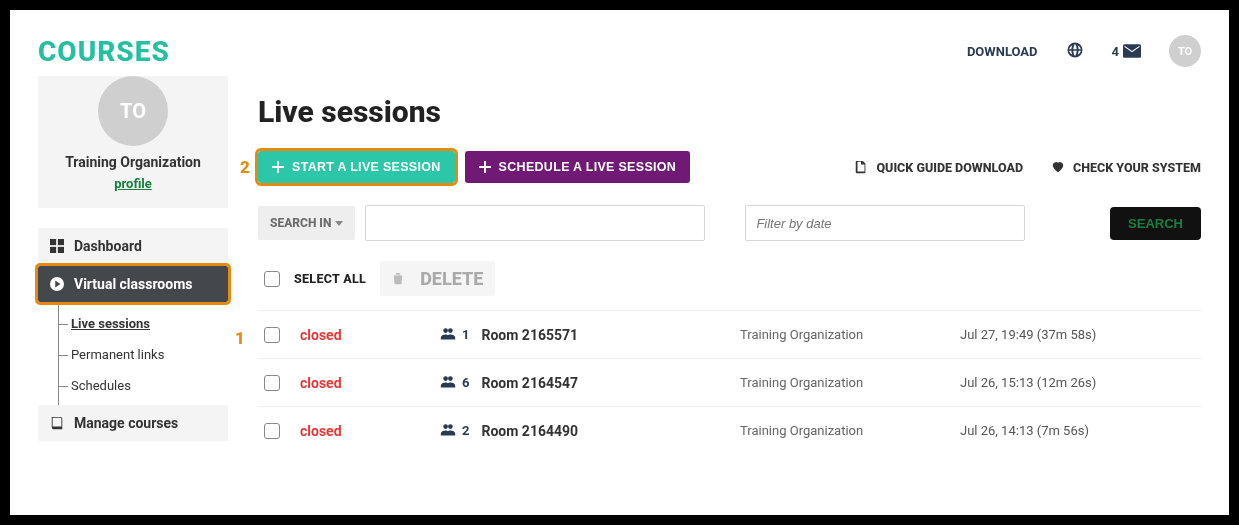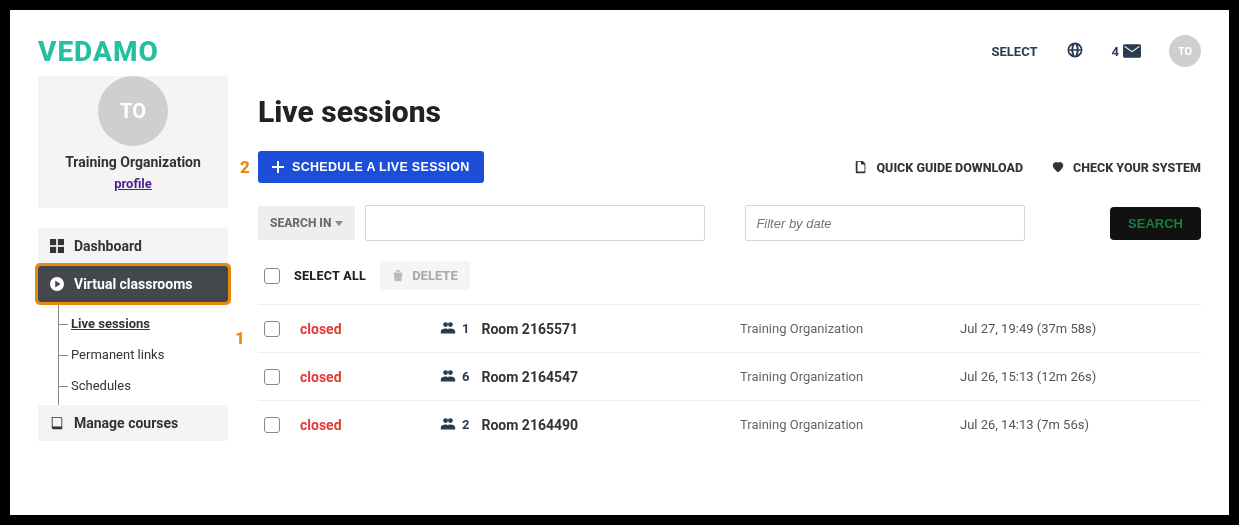--- a/index.html
+++ b/index.html
@@ -18,42 +18,42 @@
 
   
   .cols { display:flex; gap:30px; margin-top:12px; }
   .side { width: 190px; flex:0 0 190px; }
   .main { flex:1; position:relative; }
 
   
   .profile-card { background:#f4f4f4; text-align:center; padding: 0 10px 16px; position:relative; }
   .avatar-lg { width:70px; height:70px; border-radius:50%; background:#cfcfcf; color:#fff; display:flex; align-items:center; justify-content:center; font-size:20px; font-weight:700; margin: -10px auto 8px; position:relative; top:0; }
   .profile-card .org { font-weight:700; font-size:14px; margin-top:4px; }
-  .profile-card .plink { font-weight:700; font-size:13px; text-decoration:underline; color:#4c1d95; display:inline-block; margin-top:6px; }
+  .profile-card .plink { font-weight:700; font-size:13px; text-decoration:underline; color:#15803d; display:inline-block; margin-top:6px; }
 
   
   .nav { margin-top:20px; }
   .nav-item { display:flex; align-items:center; gap:10px; padding:10px 12px; font-size:14px; font-weight:700; color:#333; background:#f4f4f4; margin-bottom:2px; border-radius:2px; cursor:pointer; }
   .nav-item svg { width:14px; height:14px; fill:#333; }
   .nav-item.active { background:#44474b; color:#fff; }
   .nav-item.active svg { fill:#fff; }
   .nav-sub { margin-left:20px; border-left:1px solid #888; padding:4px 0 4px 0; }
   .nav-sub .sub { display:flex; align-items:center; font-size:13px; color:#333; padding:8px 0 8px 12px; cursor:pointer; position:relative; }
   .nav-sub .sub::before { content:""; position:absolute; left:-1px; top:50%; width:10px; height:1px; background:#888; }
   .nav-sub .sub.active { font-weight:700; text-decoration:underline; }
 
   
   h1.page-title { font-size:30px; font-weight:800; margin: 8px 0 22px 0; color:#222; }
 
   
   .actions { display:flex; align-items:center; gap:10px; margin-bottom:22px; position:relative; }
   .btn { display:inline-flex; align-items:center; gap:8px; padding:9px 14px; border-radius:3px; font-size:12.5px; font-weight:800; letter-spacing:.3px; cursor:pointer; border:none; }
   .btn svg { width:12px; height:12px; fill:#fff; }
   .btn-teal { background:#2cc6a9; color:#fff; }
-  .btn-dark { background:#1d4ed8; color:#fff; }
+  .btn-dark { background:#701a75; color:#fff; }
   .highlight { outline:3px solid #e58a0f; outline-offset:0; }
   .annot { position:absolute; color:#e58a0f; font-weight:800; font-size:17px; }
   .actions .annot-2 { left:-18px; top:6px; }
 
   .action-right { margin-left:auto; display:flex; gap:28px; align-items:center; }
   .linkish { display:inline-flex; align-items:center; gap:8px; font-size:12.5px; font-weight:800; color:#333; cursor:pointer; }
   .linkish svg { width:14px; height:14px; fill:#333; }
 
   
   .toolbar { display:flex; align-items:center; gap:10px; margin-bottom:12px;justify-content:center; }
@@ -61,21 +61,21 @@
   .searchin svg{ width:8px; height:8px; fill:#888;}
   .txt { border:1px solid #d6d6d6; height:36px; border-radius:2px; padding:0 10px; font-size:13px;font-style:italic; }
   .txt.search { width:340px; }
   .txt.date { width:280px; margin-left:30px; color:#888; }
   .btn-search { margin-left:auto; background:#111; color:#15803d; padding:9px 18px; border-radius:4px; font-weight:800; font-size:13px; border:none; cursor:pointer; }
 
   
   .selrow { display:flex; align-items:center; gap:14px; padding:8px 6px 14px; }
   .cb { width:16px; height:16px; border:1.5px solid #888; border-radius:3px; background:#fff; cursor:pointer; display:inline-block; }
   .sel-label { font-weight:800; font-size:12.5px; letter-spacing:.3px; color:#222; }
-  .del { display:inline-flex; align-items:center; gap:8px; color:#aaa; font-weight:800; font-size:13px; padding:7px 12px; background:#f5f5f5; border-radius:3px; cursor:pointer; }
+  .del { display:inline-flex; align-items:center; gap:16px; color:#aaa; font-weight:800; font-size:18px; padding:7px 12px; background:#f5f5f5; border-radius:3px; cursor:pointer; }
   .del svg { width:12px; height:12px; fill:#bbb; }
 
   
   .row { display:flex; align-items:center; padding:15px 6px; border-top:1px solid #eee; font-size:14px; }
   .row .cb { margin-right:20px; }
   .status { color:#e53935; font-weight:700; width:140px; }
   .rm { display:flex; align-items:center; gap:6px; width:300px; }
   .rm svg { width:16px; height:14px; fill:#2a3a52; }
   .rm .cnt { color:#2a3a52; font-weight:700; margin-right:6px; font-size:13px; }
   .rm .name { font-weight:700; color:#333; }
@@ -84,23 +84,23 @@
 
   .annot-1 { left:225px; top:318px; }
 </style>
 </head>
 <body>
 
 <div class="frame">
   <div class="inner">
 
     <div class="topbar">
-      <div class="logo">VEDAMO</div>
+      <div class="logo">COURSES</div>
       <div class="topright">
-        <span>SELECT</span>
+        <span>DOWNLOAD</span>
         <span class="globe">
           <svg viewBox="0 0 24 24">
               <path d="M12 2a10 10 0 100 20 10 10 0 000-20zm7.9 9h-3a16 16 0 00-1.3-5.4A8 8 0 0119.9 11zM12 4c.9 1.2 2 3.5 2.3 7H9.7C10 7.5 11.1 5.2 12 4zM8.4 5.6A16 16 0 007.1 11h-3a8 8 0 014.3-5.4zM4.1 13h3a16 16 0 001.3 5.4A8 8 0 014.1 13zM12 20c-.9-1.2-2-3.5-2.3-7h4.6c-.3 3.5-1.4 5.8-2.3 7zm3.6-1.6A16 16 0 0016.9 13h3a8 8 0 01-4.3 5.4z"></path>
             </svg>
         </span>
         <span class="mail">
           <span>4</span>
           <svg viewBox="0 0 24 18">
               <path d="M2 0h20a2 2 0 012 2v14a2 2 0 01-2 2H2a2 2 0 01-2-2V2a2 2 0 012-2zm10 9L2 2v1.5l10 7 10-7V2l-10 7z"></path>
             </svg>
@@ -152,20 +152,27 @@
             <span>Manage courses</span>
           </div>
         </div>
       </div>
 
       <div class="main">
         <h1 class="page-title">Live sessions</h1>
 
         <div class="actions">
           <span class="annot annot-2">2</span>
+          <button class="btn btn-teal highlight">
+            <svg viewBox="0 0 12 12">
+                <rect x="5" y="0" width="2" height="12"></rect>
+                <rect x="0" y="5" width="12" height="2"></rect>
+              </svg>
+            <span>START A LIVE SESSION</span>
+          </button>
           <button class="btn btn-dark">
             <svg viewBox="0 0 12 12">
                 <rect x="5" y="0" width="2" height="12"></rect>
                 <rect x="0" y="5" width="12" height="2"></rect>
               </svg>
             <span>SCHEDULE A LIVE SESSION</span>
           </button>
           <div class="action-right">
             <span class="linkish">
               <svg viewBox="0 0 16 16">

